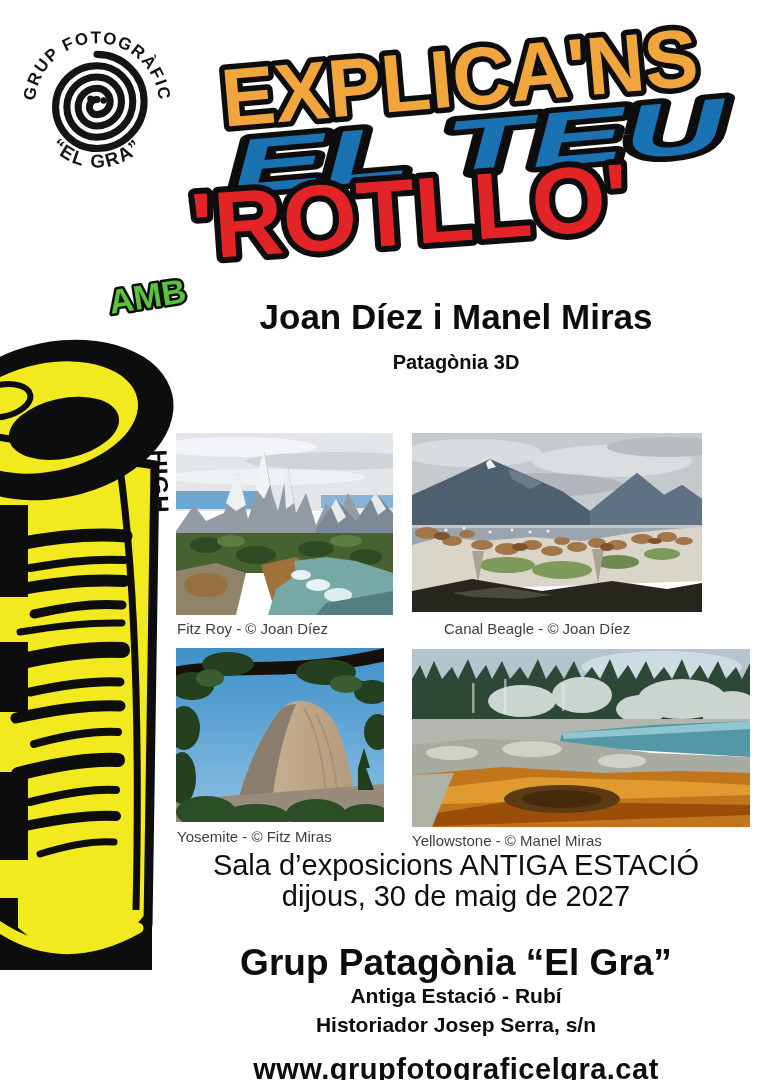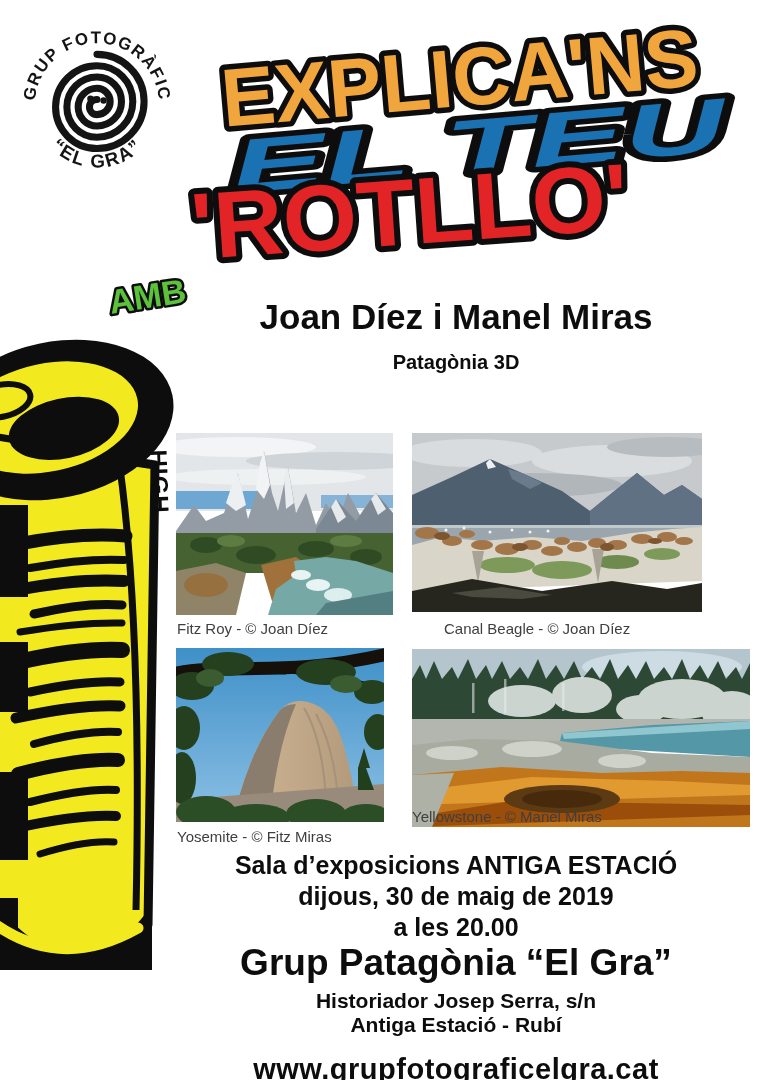--- a/index.html
+++ b/index.html
@@ -3,21 +3,21 @@
 <meta charset="utf-8">
 <style>
   html,body{margin:0;padding:0;background:#fff;}
   .poster{position:relative;width:764px;height:1080px;background:#ffffff;overflow:hidden;
           font-family:"Liberation Sans",sans-serif;color:#0d0d0d;}
   .abs{position:absolute;}
   .center-col{left:148px;width:616px;text-align:center;}
   .presenters{font-size:35px;font-weight:bold;letter-spacing:0px;}
   .showline{font-size:20px;font-weight:bold;line-height:39px;}
   .caption{font-size:15px;color:#3f3f3f;}
-  .venue-block div{font-size:25px;font-weight:bold;line-height:31px;}
+  .venue-block div{font-size:29px;font-weight:normal;line-height:31px;}
   .org{font-size:37px;font-weight:bold;}
   .addr{font-size:21px;font-weight:bold;line-height:24px;}
   .web{font-size:29px;font-weight:bold;letter-spacing:0.5px;}
   svg text{font-family:"Liberation Sans",sans-serif;}
   .photo{display:block;}
 </style>
 </head>
 <body>
 
 <div class="poster">
@@ -246,28 +246,27 @@
     <polygon points="0,142 120,128 260,132 338,136 338,146 0,156" fill="#e19a2f"></polygon>
     <polygon points="0,168 100,152 220,154 338,156 338,166 0,178" fill="#9a4e0a"></polygon>
     <ellipse cx="150" cy="150" rx="58" ry="14" fill="#5c3a14"></ellipse>
     <ellipse cx="150" cy="150" rx="40" ry="9" fill="#47290c"></ellipse>
     <polygon points="0,126 42,124 20,178 0,178" fill="#adb1a6"></polygon>
   </svg>
 
   <div class="abs caption" style="left:177px;top:620px;">Fitz Roy - © Joan Díez</div>
   <div class="abs caption" style="left:412px;top:620px;margin-left:32px;">Canal Beagle - © Joan Díez</div>
   <div class="abs caption" style="left:177px;top:828px;">Yosemite - © Fitz Miras</div>
-  <div class="abs caption" style="left:412px;top:808px;">Yellowstone - © Manel Miras</div>
+  <div class="abs caption" style="left:412px;top:832px;">Yellowstone - © Manel Miras</div>
 
   <div class="abs center-col venue-block" style="top:850px;">
     <div>Sala d’exposicions ANTIGA ESTACIÓ</div>
-    <div>dijous, 30 de maig de 2019</div>
-    <div>a les 20.00</div>
+    <div>dijous, 30 de maig de 2027</div>
   </div>
 
   <div class="abs center-col" style="top:942px;">
     <div class="org">Grup Patagònia “El Gra”</div>
+    <div class="addr">Antiga Estació - Rubí</div>
     <div class="addr" style="margin-top:5px;">Historiador Josep Serra, s/n</div>
-    <div class="addr">Antiga Estació - Rubí</div>
     <div class="web" style="margin-top:16px;">www.grupfotograficelgra.cat</div>
   </div>
 
 </div>
 
 </body></html>

